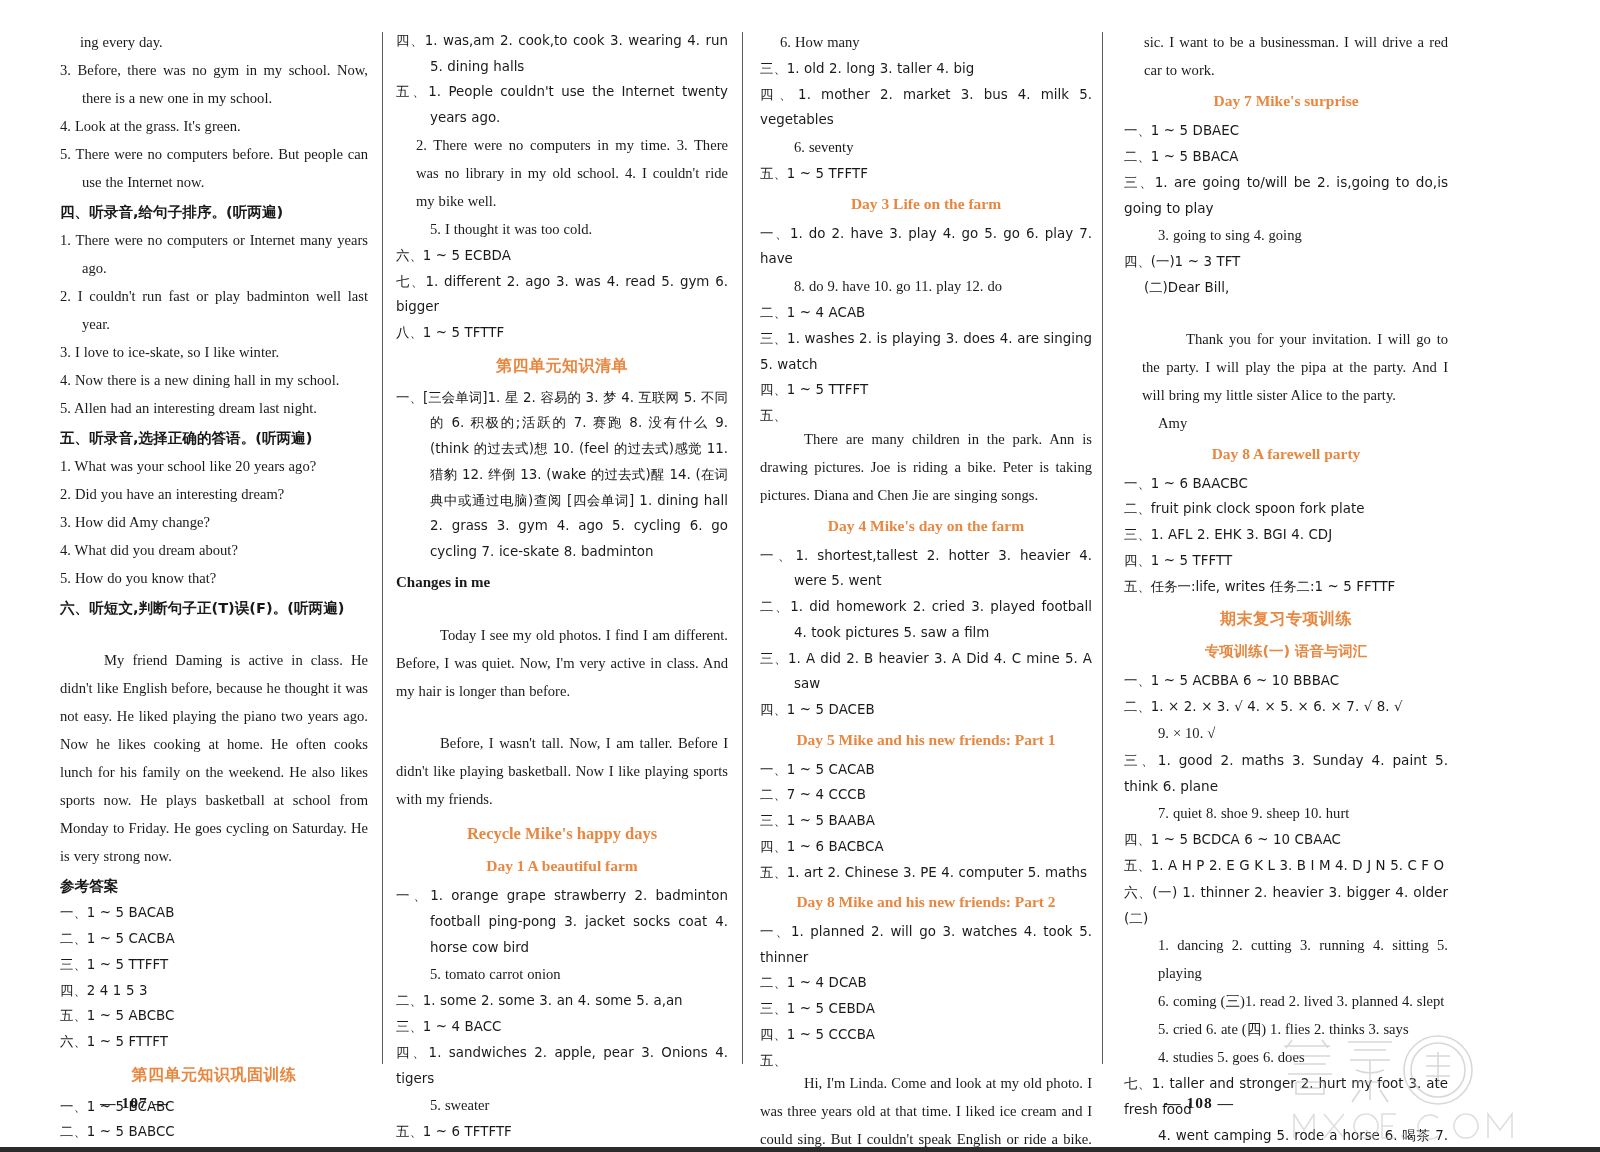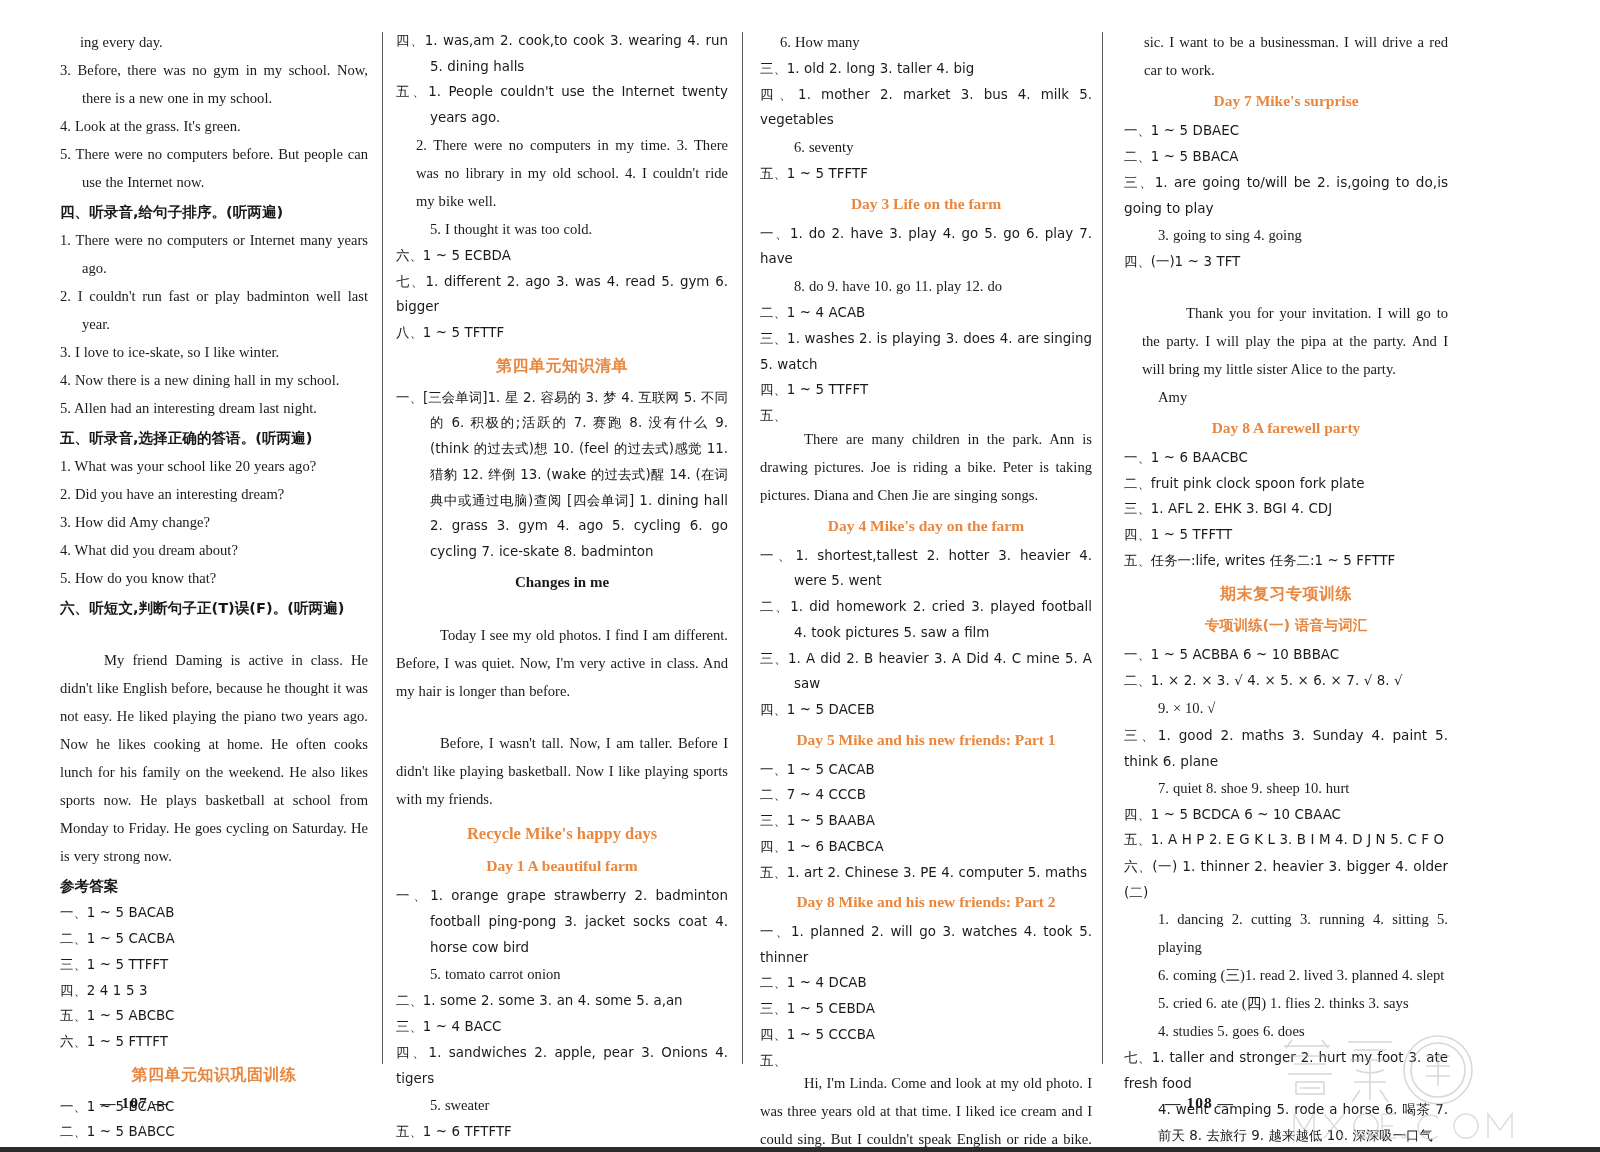--- a/index.html
+++ b/index.html
@@ -82,21 +82,21 @@
   }
   .title-orange-cn2{
     color:#e8873f;
     font-family:"DejaVu Sans", sans-serif;
     font-weight:bold;
     font-size:14.4px;
     text-align:center;
     margin:2px 0 2px 0;
   }
   .centerbold{
-    text-align:center;font-weight:bold;font-size:15px;margin:3px 0 1px 0;
+    font-weight:bold;font-size:15px;margin:3px 0 1px 0;
   }
   .pagenum{
     position:absolute;
     font-weight:bold;
     font-size:15.5px;
     font-family:"Liberation Serif", serif;
     letter-spacing:1px;
   }
   .pn-left{left:100px;bottom:40px;}
   .pn-right{right:366px;bottom:40px;}
@@ -226,20 +226,21 @@
 
   <div class="col c4">
     <p class="ln just ind1">sic.  I want to be a businessman.  I will drive a red car to work.</p>
 
     <p class="title-orange-sub">Day 7    Mike's surprise</p>
     <p class="ln cn">一、1 ~ 5   DBAEC</p>
     <p class="ln cn">二、1 ~ 5   BBACA</p>
     <p class="ln cn sm">三、1. are going to/will be   2. is,going to do,is going to play</p>
     <p class="ln ind2">3. going to sing   4. going</p>
     <p class="ln cn">四、(一)1 ~ 3   TFT</p>
+    <p class="ln cn ind1">(二)Dear Bill,</p>
     <p class="ln just ind-para" style="padding-left:18px;">Thank you for your invitation.  I will go to the party.  I will play the pipa at the party.  And I will bring my little sister Alice to the party.</p>
     <p class="ln ind2">Amy</p>
 
     <p class="title-orange-sub">Day 8    A farewell party</p>
     <p class="ln cn">一、1 ~ 6   BAACBC</p>
     <p class="ln cn">二、fruit   pink   clock   spoon   fork   plate</p>
     <p class="ln cn">三、1. AFL   2. EHK   3. BGI   4. CDJ</p>
     <p class="ln cn">四、1 ~ 5   TFFTT</p>
     <p class="ln cn">五、任务一:life, writes    任务二:1 ~ 5   FFTTF</p>
 

